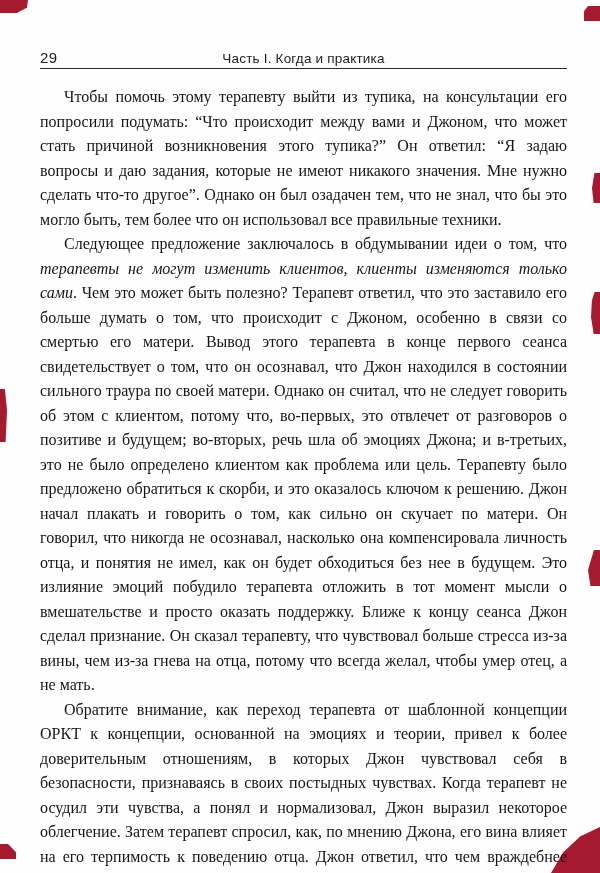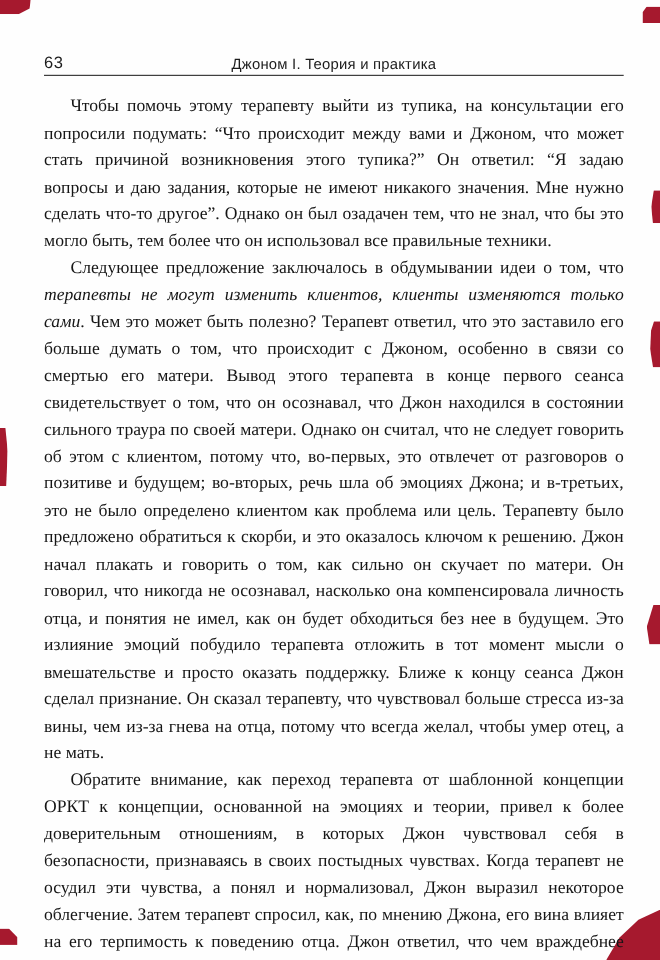--- a/index.html
+++ b/index.html
@@ -63,22 +63,22 @@
   <div class="mark m1" style="background: rgb(166, 25, 46);"></div>
   <div class="mark m2" style="background: rgb(166, 25, 46);"></div>
   <div class="mark m3" style="background: rgb(166, 25, 46);"></div>
   <div class="mark m4" style="background: rgb(166, 25, 46);"></div>
   <div class="mark m5" style="background: rgb(166, 25, 46);"></div>
   <div class="mark m6" style="background: rgb(166, 25, 46);"></div>
   <div class="mark m7" style="background: rgb(166, 25, 46);"></div>
   <div class="mark m8" style="background: rgb(166, 25, 46);"></div>
 
   <div class="header">
-    <span class="page-number">63</span>
-    <span class="running-head">Джоном I. Теория и практика</span>
+    <span class="page-number">29</span>
+    <span class="running-head">Часть I. Когда и практика</span>
   </div>
 
   <div class="body-text">
       <p class="para indent"><span>Чтобы помочь этому терапевту выйти из тупика, на консультации его попросили подумать: “Что происходит между вами и Джоном, что может стать причиной возникновения этого тупика?” Он ответил: “Я задаю вопросы и даю задания, которые не имеют никакого значения. Мне нужно сделать что-то другое”. Однако он был озадачен тем, что не знал, что бы это могло быть, тем более что он использовал все правильные техники.</span></p>
       <p class="para indent"><span>Следующее предложение заключалось в обдумывании идеи о том, что </span><span class="italic">терапевты не могут изменить клиентов, клиенты изменяются только сами</span><span>. Чем это может быть полезно? Терапевт ответил, что это заставило его больше думать о том, что происходит с Джоном, особенно в связи со смертью его матери. Вывод этого терапевта в конце первого сеанса свидетельствует о том, что он осознавал, что Джон находился в состоянии сильного траура по своей матери. Однако он считал, что не следует говорить об этом с клиентом, потому что, во-первых, это отвлечет от разговоров о позитиве и будущем; во-вторых, речь шла об эмоциях Джона; и в-третьих, это не было определено клиентом как проблема или цель. Терапевту было предложено обратиться к скорби, и это оказалось ключом к решению. Джон начал плакать и говорить о том, как сильно он скучает по матери. Он говорил, что никогда не осознавал, насколько она компенсировала личность отца, и понятия не имел, как он будет обходиться без нее в будущем. Это излияние эмоций побудило терапевта отложить в тот момент мысли о вмешательстве и просто оказать поддержку. Ближе к концу сеанса Джон сделал признание. Он сказал терапевту, что чувствовал больше стресса из-за вины, чем из-за гнева на отца, потому что всегда желал, чтобы умер отец, а не мать.</span></p>
       <p class="para indent"><span>Обратите внимание, как переход терапевта от шаблонной концепции ОРКТ к концепции, основанной на эмоциях и теории, привел к более доверительным отношениям, в которых Джон чувствовал себя в безопасности, признаваясь в своих постыдных чувствах. Когда терапевт не осудил эти чувства, а понял и нормализовал, Джон выразил некоторое облегчение. Затем терапевт спросил, как, по мнению Джона, его вина влияет на его терпимость к поведению отца. Джон ответил, что чем враждебнее был отец, тем большую вину он чувствовал, и чем большую вину он чувствовал, тем меньше он мог терпеть враждебность отца.</span></p>
     </div>
 
 </div>
 

